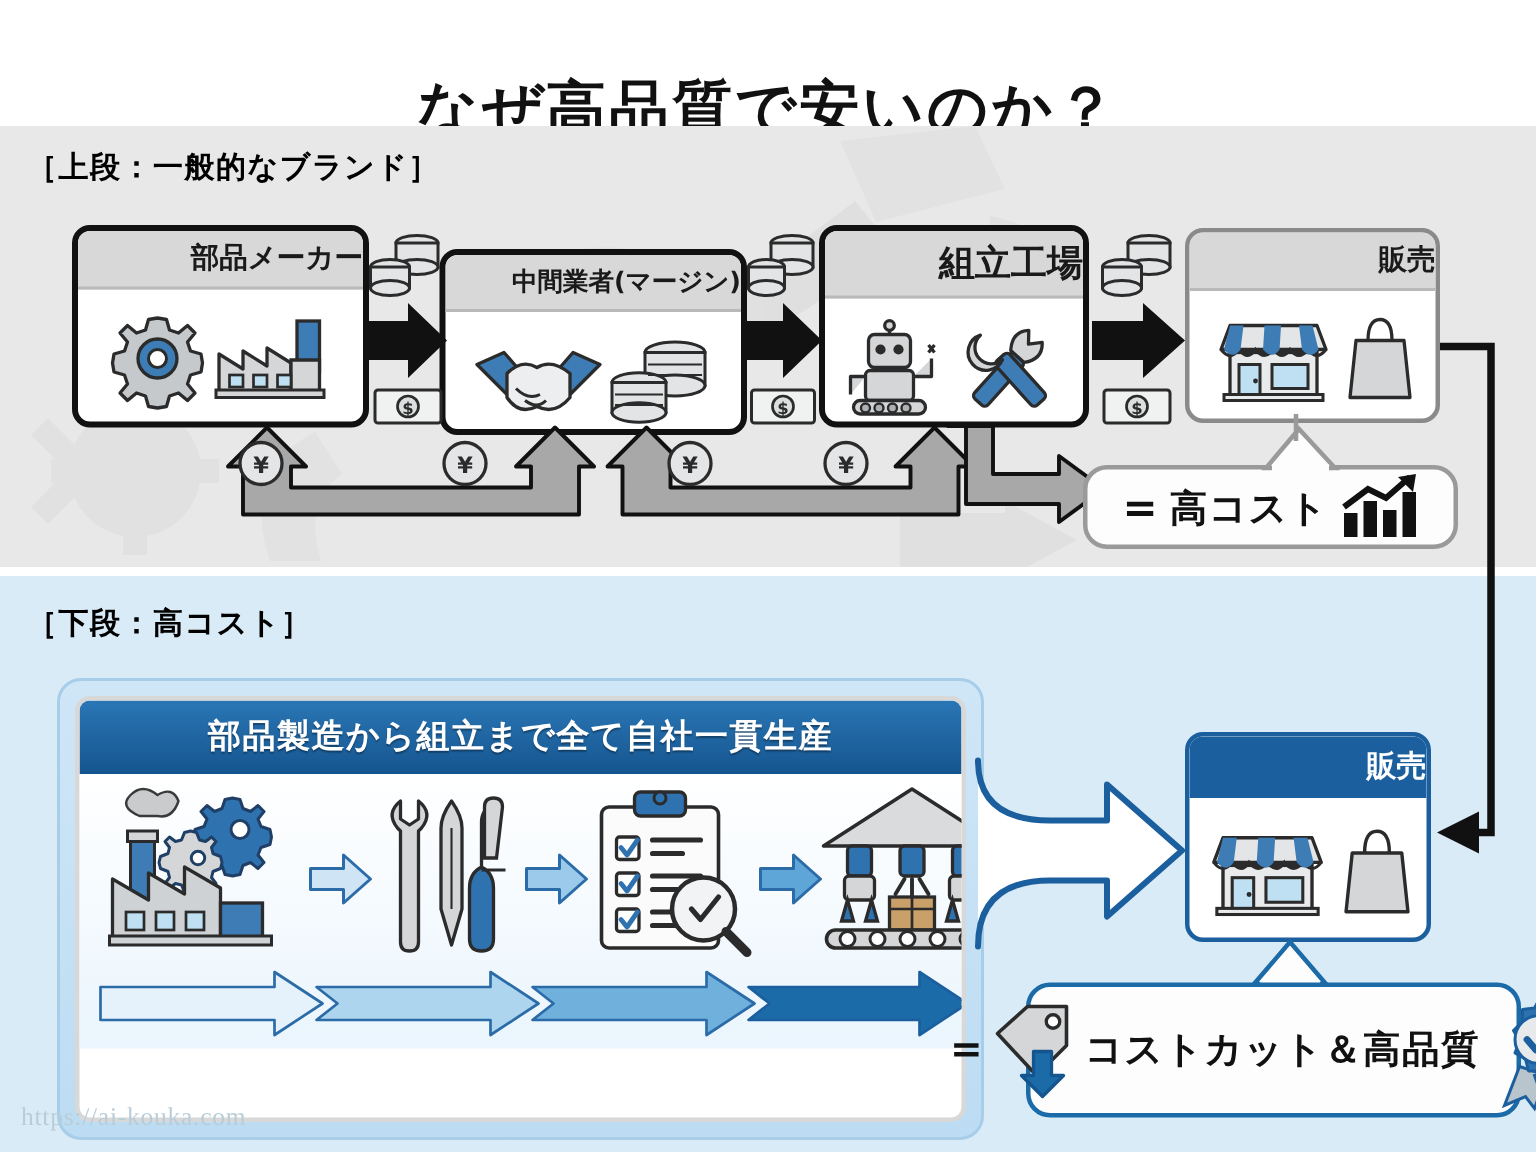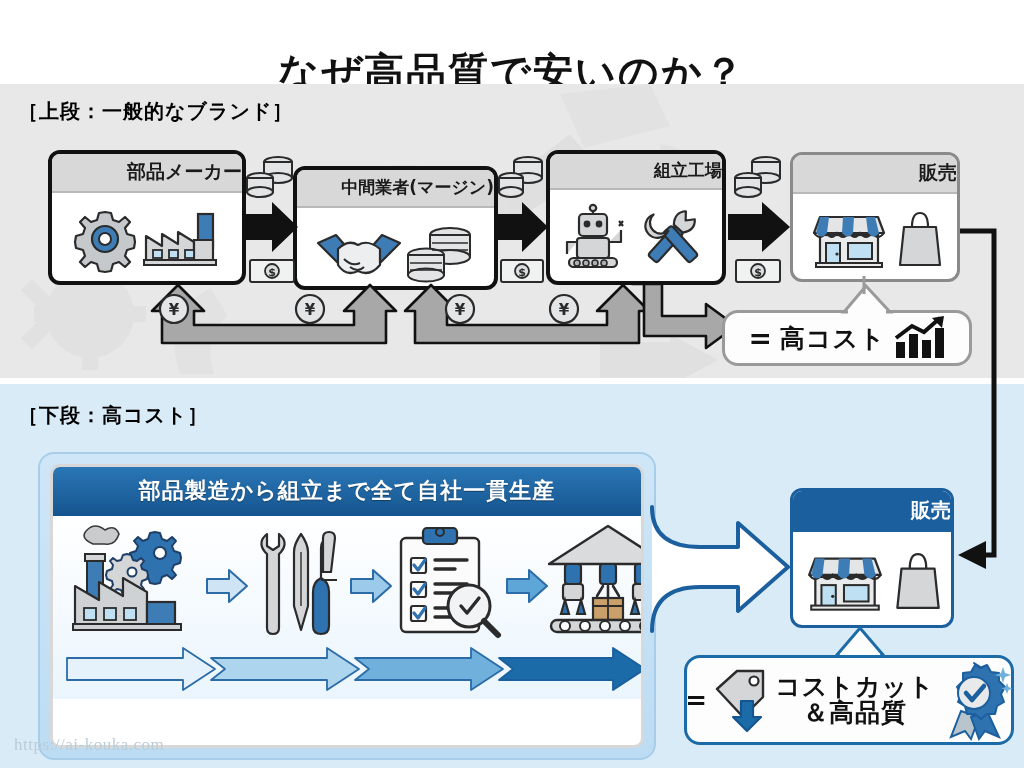--- a/index.html
+++ b/index.html
@@ -158,21 +158,21 @@
           <ellipse cx="20" cy="34" rx="18" ry="6.5"></ellipse>
             <rect x="2" y="34" width="36" height="20"></rect>
             <ellipse cx="20" cy="54" rx="18" ry="6.5"></ellipse>
         </g>
         <path d="M26 22 h36 M26 29 h36 M4 42 h32 M4 49 h32" stroke="#2b2b2b" stroke-width="1.4" fill="none"></path>
       </svg>
     </div>
   </div>
 
   <div class="node dark" style="left:546px;top:150px;width:180px;height:135px;">
-    <div class="node-head" style="font-size:17px;padding:5px 0 6px;">組立工場</div>
+    <div class="node-head" style="font-size:24px;padding:5px 0 6px;">組立工場</div>
     <div class="node-body" style="height:92px;gap:2px;">
       <svg width="72" height="68" viewBox="0 0 72 68">
         <g fill="#d4d6d8" stroke="#2b2b2b" stroke-width="2.2" stroke-linejoin="round">
           <circle cx="34" cy="6" r="3.2"></circle>
           <rect x="20" y="12" width="28" height="22" rx="4"></rect>
           <rect x="18" y="36" width="32" height="20" rx="3"></rect>
           <rect x="10" y="56" width="48" height="9" rx="4.5"></rect>
           <path d="M18 40 L8 40 L8 52"></path>
           <path d="M50 40 L62 40 L62 28"></path>
         </g>
@@ -477,21 +477,21 @@
     <path d="M12 28 L52 28" stroke="#fdfdfd" stroke-width="5"></path>
   </svg>
 
   <div class="callout blue" style="left:684px;top:655px;width:330px;height:90px;gap:6px;">
     <span class="eq" style="font-size:26px;">=</span>
     <svg width="56" height="66" viewBox="0 0 56 66">
       <path d="M4 22 L24 4 L50 4 L50 30 L30 50 Z" fill="#d4d6d8" stroke="#2b2b2b" stroke-width="2.4" stroke-linejoin="round"></path>
       <circle cx="41" cy="14" r="4.5" fill="#ffffff" stroke="#2b2b2b" stroke-width="2.2"></circle>
       <path d="M28 34 L40 34 L40 50 L48 50 L34 64 L20 50 L28 50 Z" fill="#1b6ba8" stroke="#15558f" stroke-width="2.2" stroke-linejoin="round"></path>
     </svg>
-    <div style="display:flex;flex-direction:column;line-height:1.05;">
+    <div style="display:flex;flex-direction:row;line-height:1.05;">
       <span class="callout-text" style="font-size:25px;">コストカット</span>
       <span class="callout-text" style="font-size:25px;text-align:center;">＆高品質</span>
     </div>
     <svg width="72" height="78" viewBox="0 0 72 78">
       <path d="M20 50 L10 76 L24 70 L30 78 L38 56 Z" fill="#b9c5cd" stroke="#1b5f9e" stroke-width="2"></path>
       <path d="M46 50 L58 76 L44 70 L38 78 L30 56 Z" fill="#2f72b0" stroke="#1b5f9e" stroke-width="2"></path>
       <path d="M33 2 l6 5 7 -3 4 7 8 1 0 8 6 6 -4 7 3 8 -7 4 -2 8 -8 0 -6 5 -6 -5 -8 0 -2 -8 -7 -4 3 -8 -4 -7 6 -6 0 -8 8 -1 4 -7 7 3 z" fill="#2f72b0" stroke="#1b5f9e" stroke-width="2" stroke-linejoin="round"></path>
       <circle cx="33" cy="32" r="16" fill="#e7e9ea" stroke="#1b5f9e" stroke-width="2"></circle>
       <path d="M25 32 l6 7 12 -14" fill="none" stroke="#1b5f9e" stroke-width="4.5" stroke-linecap="round" stroke-linejoin="round"></path>
       <path d="M62 6 l2 6 6 2 -6 2 -2 6 -2 -6 -6 -2 6 -2 z" fill="#6fb0dd"></path>

